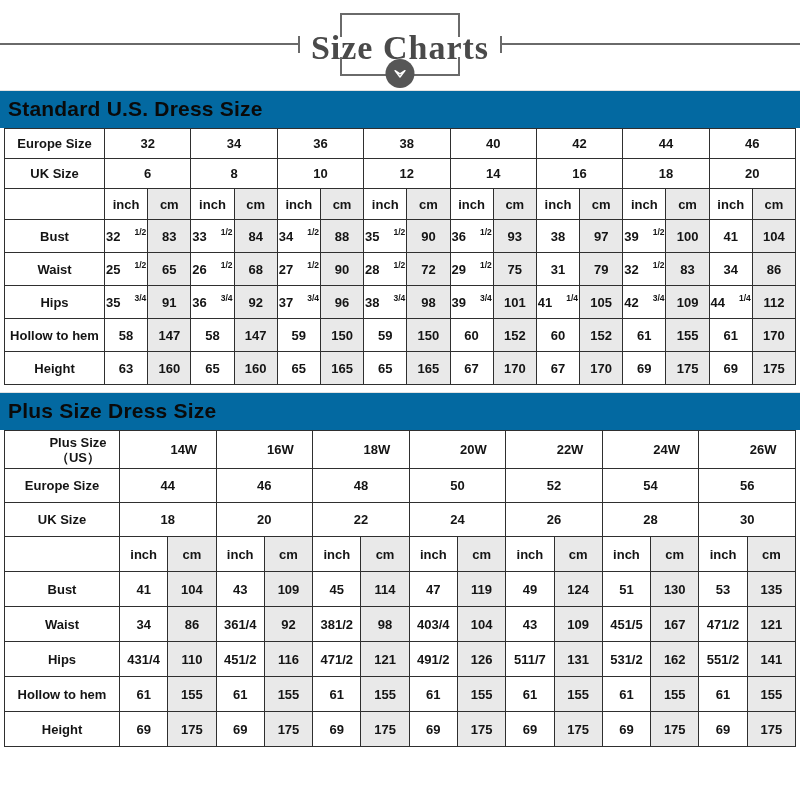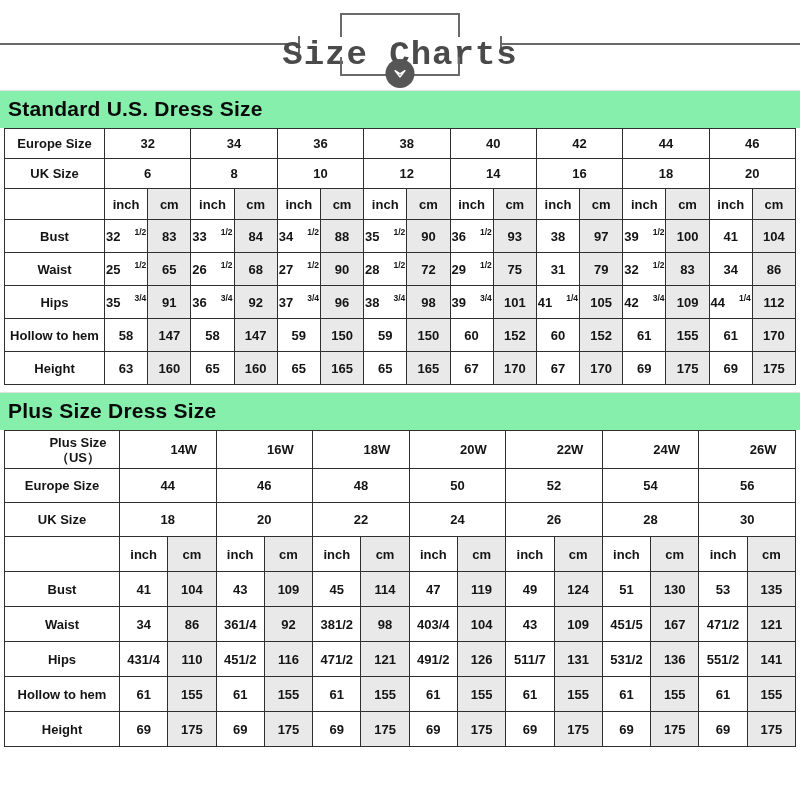--- a/index.html
+++ b/index.html
@@ -8,30 +8,30 @@
   
   .hero{position:relative;height:90px;background:#fff;}
   .side-line{position:absolute;top:43px;height:2px;background:#6a6a6a;}
   .side-line.left{left:0;width:298px;}
   .side-line.right{right:0;width:298px;}
   .side-tick{position:absolute;top:36px;width:2px;height:17px;background:#6a6a6a;}
   .side-tick.left{left:298px;}
   .side-tick.right{right:298px;}
   .bracket-top{position:absolute;left:50%;transform:translateX(-50%);top:13px;width:116px;height:22px;
     border:2px solid #6a6a6a;border-bottom:none;}
-  .hero-title{position:absolute;left:0;right:0;top:24px;margin:12px;text-align:center;
-    font-family:Liberation Mono, monospace;font-weight:700;font-size:34px;line-height:38px;color:#4a4a4a;letter-spacing:1px;}
+  .hero-title{position:absolute;left:0;right:0;top:24px;margin:5px;text-align:center;
+    font-family:Liberation Serif, serif;font-weight:700;font-size:34px;line-height:38px;color:#4a4a4a;letter-spacing:1px;}
   .bracket-bottom{position:absolute;left:50%;transform:translateX(-50%);top:57px;width:116px;height:17px;
     border:2px solid #6a6a6a;border-top:none;}
   .chevron-circle{position:absolute;left:50%;transform:translateX(-50%);top:59px;width:29px;height:29px;
     border-radius:50%;background:#565656;display:flex;align-items:center;justify-content:center;}
   .chevron-circle svg{display:block;}
 
   
-  .title-bar{background:#86efac;border-top:1px solid #e2e2e2;padding:6px 0 7px 8px;}
+  .title-bar{background:#0369a1;border-top:1px solid #e2e2e2;padding:6px 0 7px 8px;}
   .title-bar h2{margin:0;font-size:21px;font-weight:700;color:#0a0a0a;letter-spacing:0.2px;}
   .section-plus{margin-top:7px;}
 
   
   table.size-table{border-collapse:collapse;table-layout:fixed;width:792px;margin:0 4px;}
   table.size-table td{border:1px solid #2f2f2f;text-align:center;vertical-align:middle;
     font-weight:700;font-size:13px;color:#141414;padding:0;overflow:hidden;}
   td.row-label{white-space:pre-line;line-height:15px;}
   td.size-cell{font-size:14px;}
   td.cm-col{background:#e9e9e9;}
@@ -341,21 +341,21 @@
             <td class="value-cell cm-col">110</td>
             <td class="value-cell">451/2</td>
             <td class="value-cell cm-col">116</td>
             <td class="value-cell">471/2</td>
             <td class="value-cell cm-col">121</td>
             <td class="value-cell">491/2</td>
             <td class="value-cell cm-col">126</td>
             <td class="value-cell">511/7</td>
             <td class="value-cell cm-col">131</td>
             <td class="value-cell">531/2</td>
-            <td class="value-cell cm-col">136</td>
+            <td class="value-cell cm-col">162</td>
             <td class="value-cell">551/2</td>
             <td class="value-cell cm-col">141</td>
           </tr>
           <tr class="measure-row">
             <td class="row-label">Hollow to hem</td>
             <td class="value-cell">61</td>
             <td class="value-cell cm-col">155</td>
             <td class="value-cell">61</td>
             <td class="value-cell cm-col">155</td>
             <td class="value-cell">61</td>

